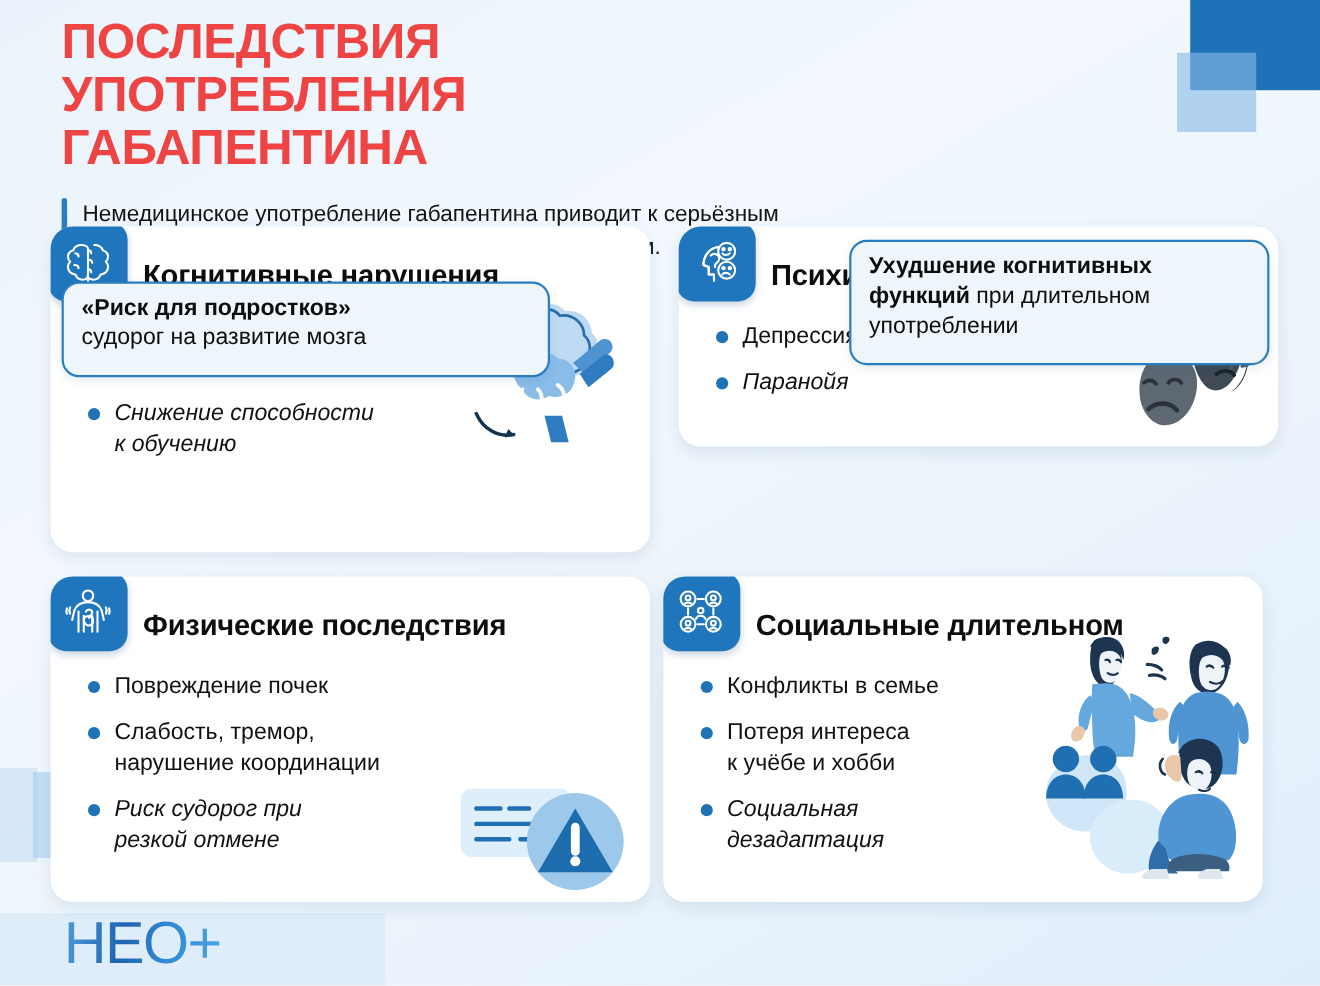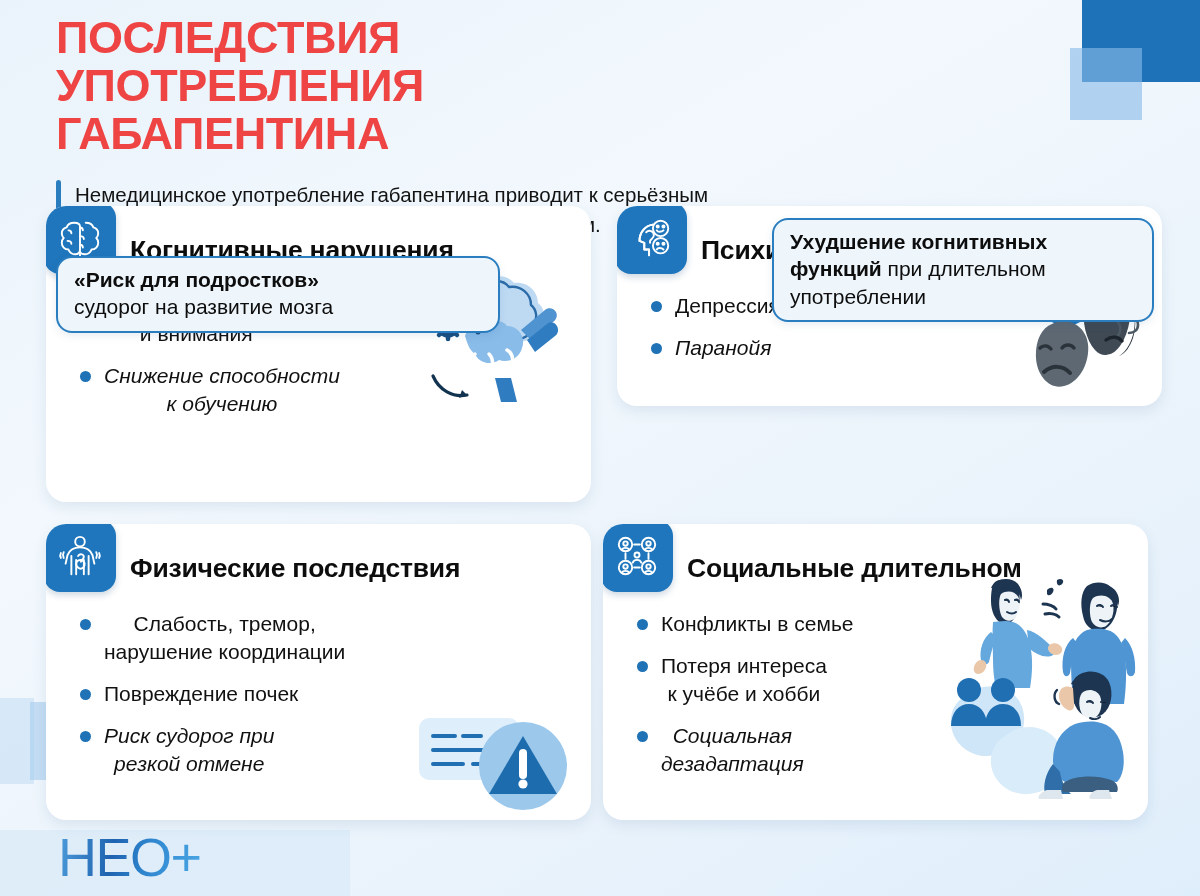--- a/index.html
+++ b/index.html
@@ -79,21 +79,21 @@
   
   .grid {
     position: absolute;
     top: 206px; left: 46px;
     width: 1116px;
   }
 
   .row { display: flex; gap: 26px; }
   .row-2 { margin-top: 22px; gap: 12px; }
 
-  .col { width: 545px; position: relative; text-align: center; }
+  .col { width: 545px; position: relative; }
 
   .card {
     position: relative;
     background: #ffffff;
     border-radius: 20px;
     box-shadow: 0 5px 14px rgba(30, 80, 130, .10);
     padding: 16px 20px 18px 34px;
     min-height: 210px;
     overflow: hidden;
   }
@@ -149,21 +149,21 @@
     white-space: pre-line;
   }
   .btext.wide { max-width: 400px; }
 
   
   .callout {
     position: absolute;
     background: #eef6fc;
     border: 2.5px solid #2a7ec0;
     border-radius: 16px;
-    padding: 8px 16px 10px 16px;
+    padding: 8px 16px 20px 16px;
     z-index: 9;
     box-shadow: 0 3px 9px rgba(30, 80, 130, .10);
   }
   .callout .line {
     font-size: 21px;
     line-height: 1.3;
     color: #0d0d0d;
   }
   .callout .bold { font-weight: bold; }
 
@@ -354,26 +354,26 @@
             <circle cx="104" cy="58" r="44" fill="#9cc8ec"></circle>
             <path d="M104 28l34 58H70z" fill="#1d6cae"></path>
             <path d="M104 45v22" stroke="#ffffff" stroke-width="8" stroke-linecap="round"></path>
             <circle cx="104" cy="76" r="4.6" fill="#ffffff"></circle>
           </svg>
         </div>
 
         <div class="bullets">
           <div class="bullet">
             <span class="dot"></span>
+            <span class="btext wide">Повреждение почек</span>
+          </div>
+          <div class="bullet">
+            <span class="dot"></span>
             <span class="btext wide">Слабость, тремор,
 нарушение координации</span>
-          </div>
-          <div class="bullet">
-            <span class="dot"></span>
-            <span class="btext wide">Повреждение почек</span>
           </div>
           <div class="bullet">
             <span class="dot"></span>
             <span class="btext">Риск судорог при
 резкой отмене</span>
           </div>
         </div>
       </div>
     </div>
 

